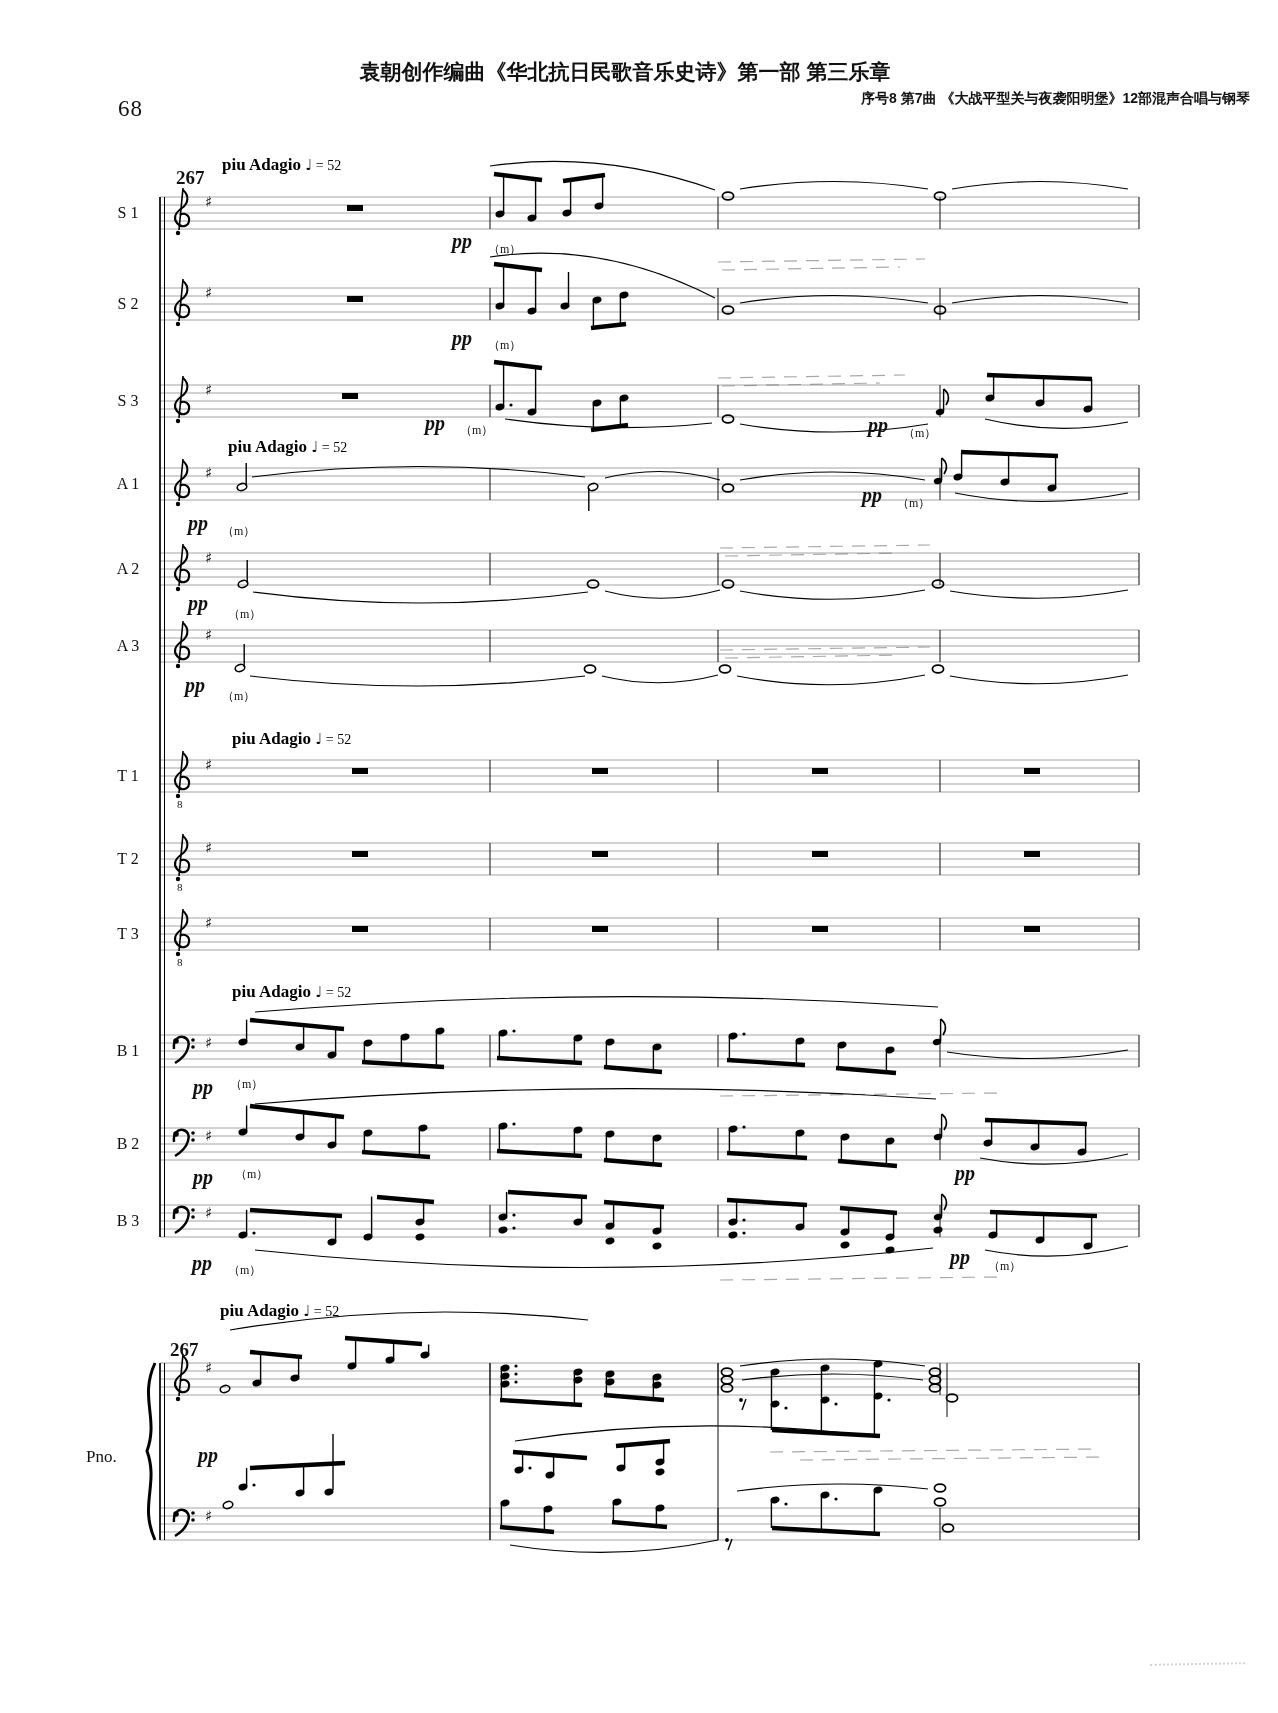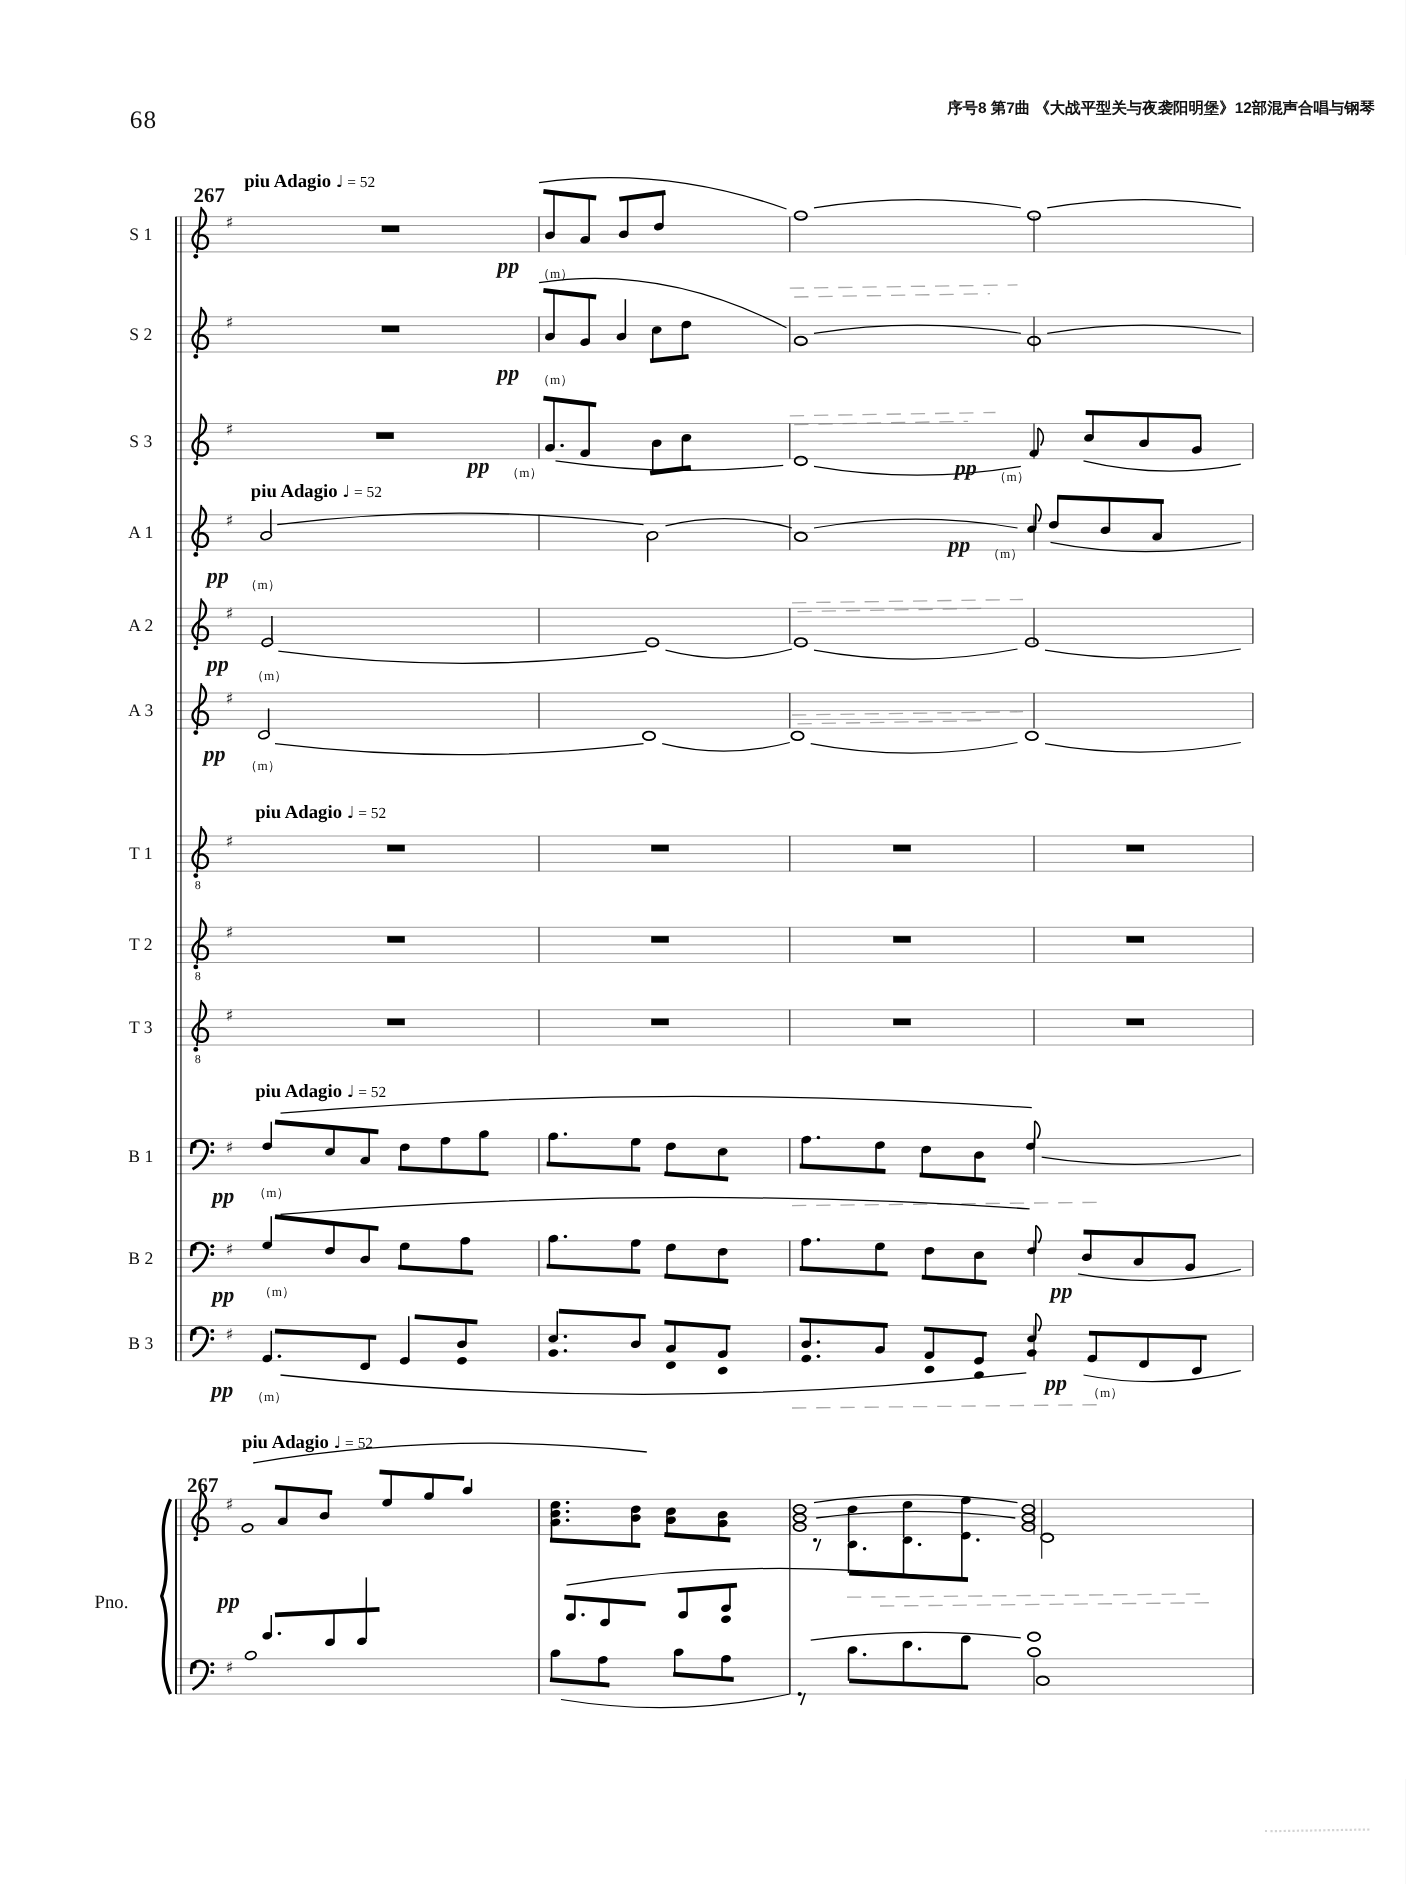--- a/index.html
+++ b/index.html
@@ -12,20 +12,21 @@
           font-family:"Liberation Sans",sans-serif;font-weight:bold;font-size:14px;}
   svg text{user-select:none;}
   .wm{position:absolute;left:1150px;top:1663px;width:95px;height:6px;
       border-top:2px dotted #c9c9c9;transform:rotate(-1deg);opacity:.8;}
 </style>
 </head>
 <body>
 
 <div class="page">
   <div class="pgnum">68</div>
+  <div class="title1">袁朝创作编曲《华北抗日民歌音乐史诗》第一部 第三乐章</div>
   <div class="title2">序号8  第7曲 《大战平型关与夜袭阳明堡》12部混声合唱与钢琴</div>
   <svg id="score" width="1278" height="1713" viewBox="0 0 1278 1713" xmlns="http://www.w3.org/2000/svg">
       <g>
         <line x1="160" y1="197" x2="1139" y2="197" stroke="#777" stroke-width="0.9" opacity="0.75"></line>
         <line x1="160" y1="205" x2="1139" y2="205" stroke="#777" stroke-width="0.9" opacity="0.75"></line>
         <line x1="160" y1="213" x2="1139" y2="213" stroke="#777" stroke-width="0.9" opacity="0.75"></line>
         <line x1="160" y1="221" x2="1139" y2="221" stroke="#777" stroke-width="0.9" opacity="0.75"></line>
         <line x1="160" y1="229" x2="1139" y2="229" stroke="#777" stroke-width="0.9" opacity="0.75"></line>
         <line x1="490" y1="197" x2="490" y2="229" stroke="#222" stroke-width="1.1"></line>
         <line x1="718" y1="197" x2="718" y2="229" stroke="#222" stroke-width="1.1"></line>

